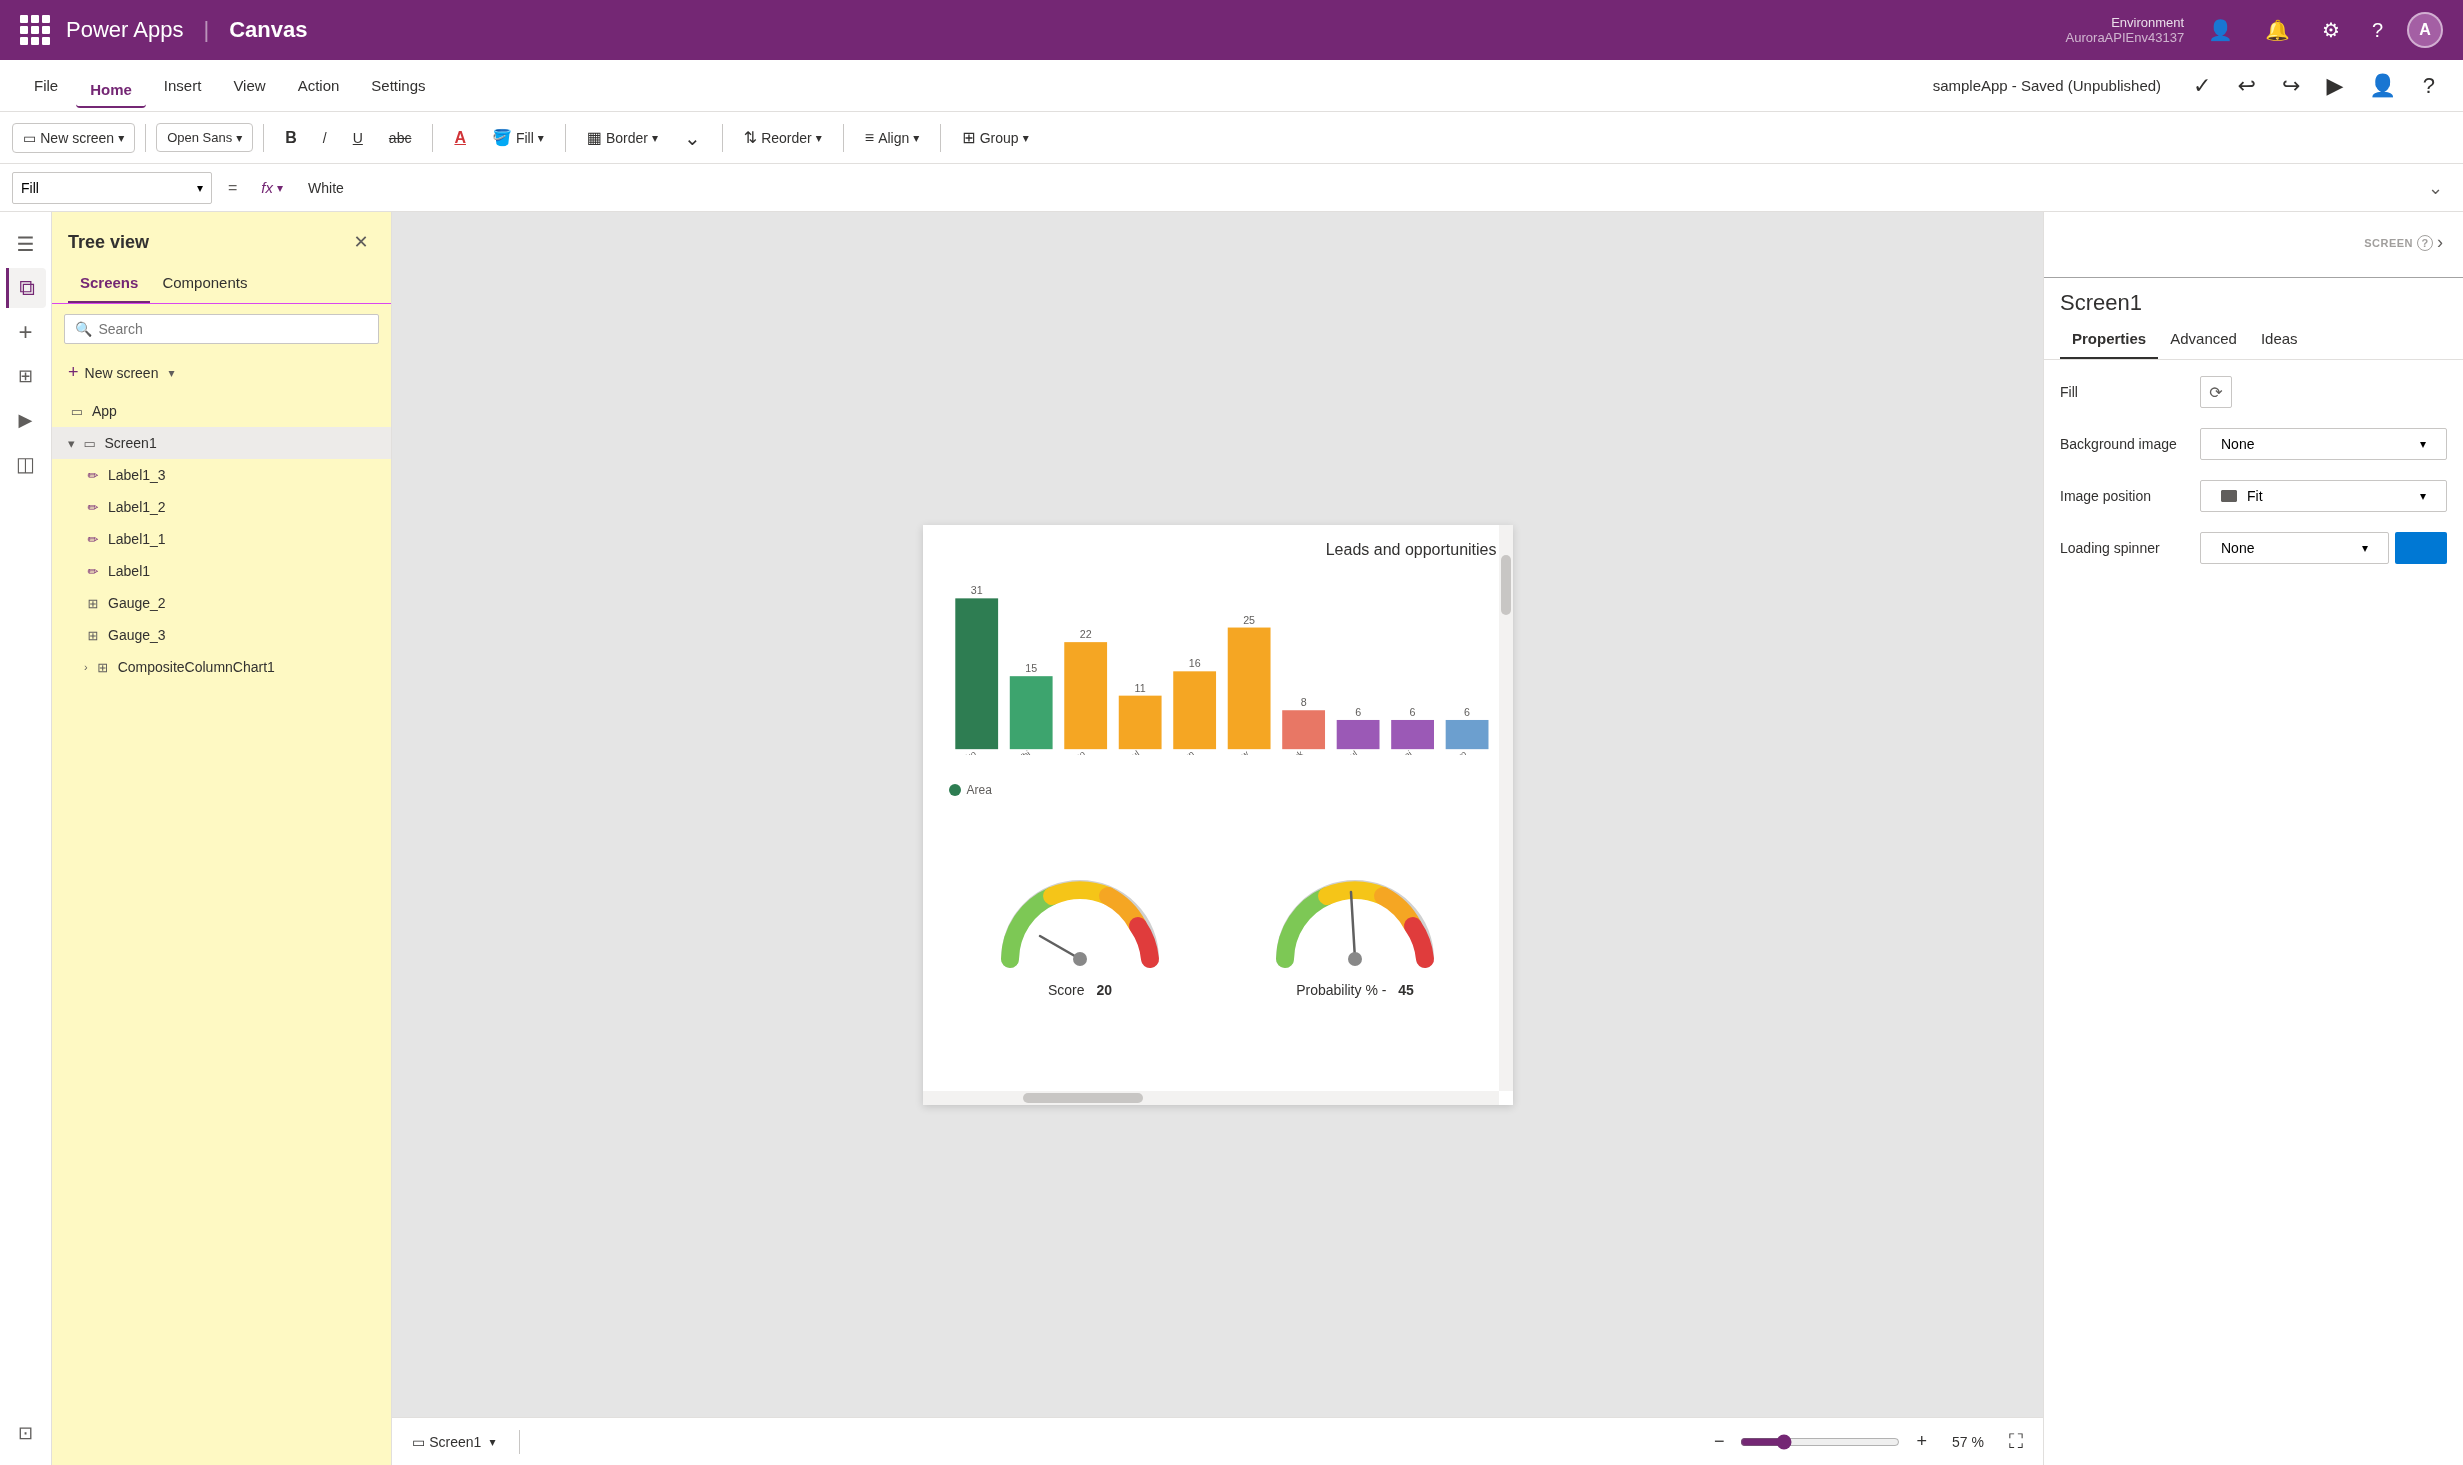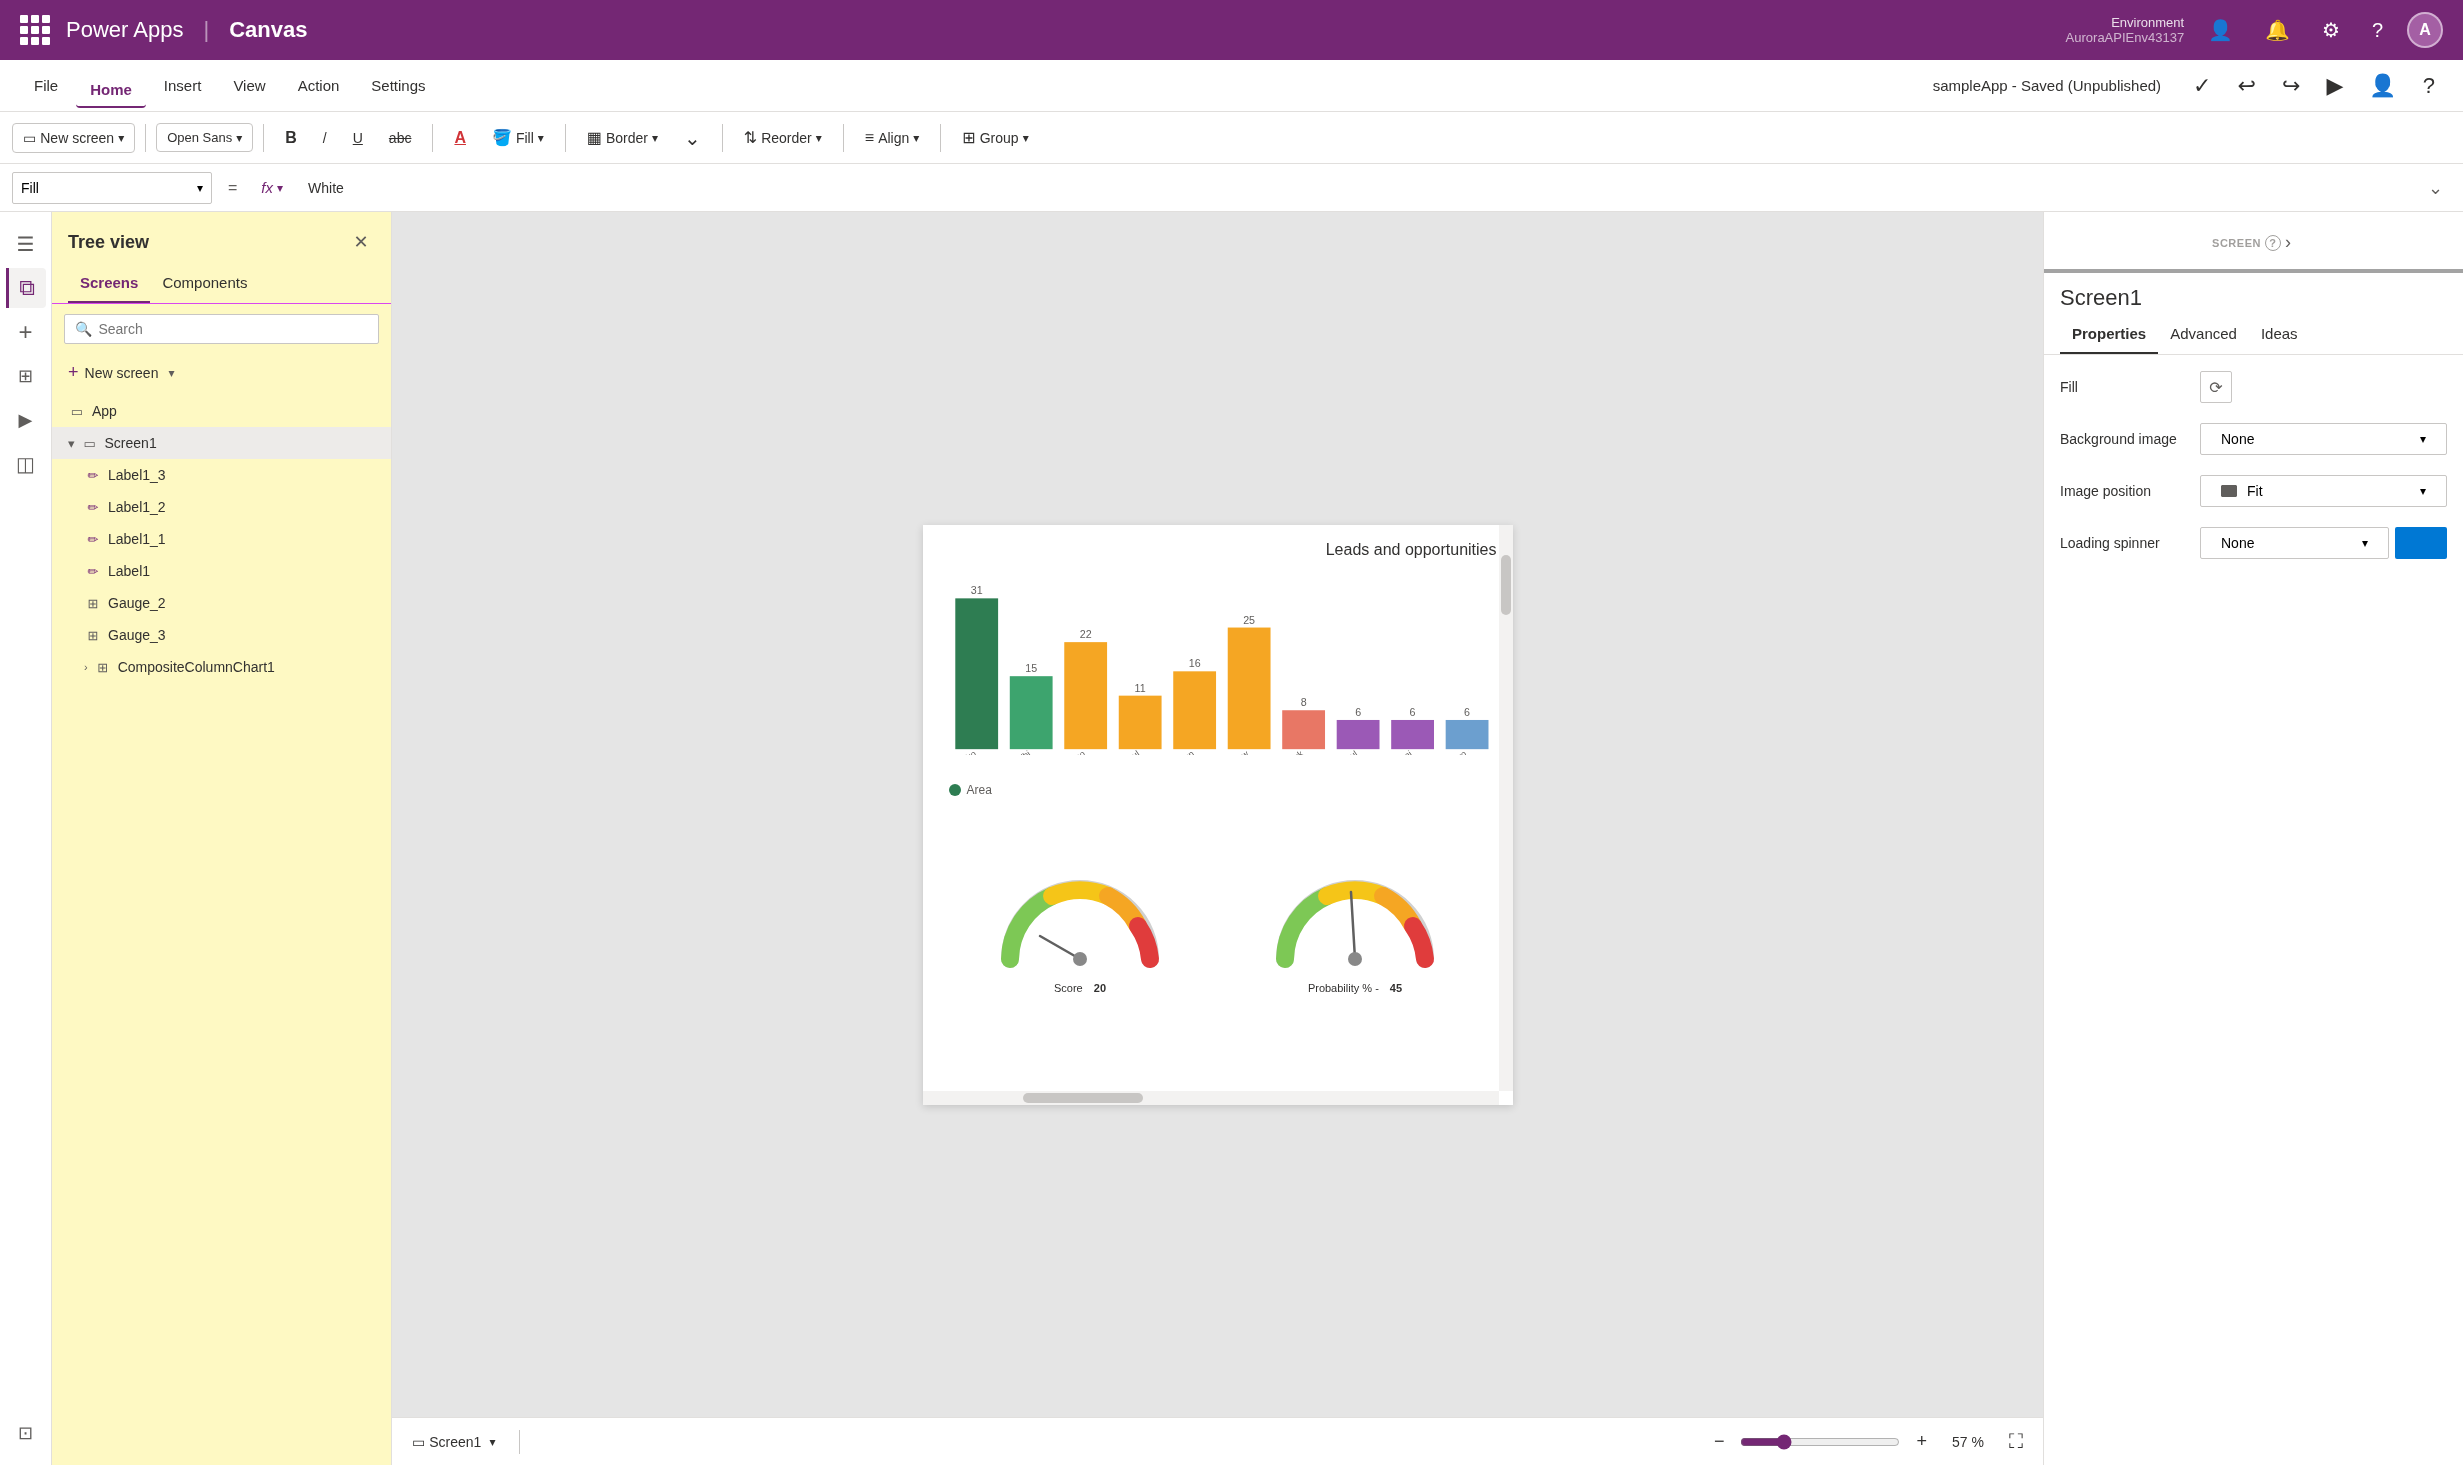--- a/index.html
+++ b/index.html
@@ -169,21 +169,21 @@
 
     
     #rightpanel {
       width: 420px;
       background: white;
       border-left: 1px solid #e1dfdd;
       display: flex;
       flex-direction: column;
       overflow: hidden;
     }
-    .rp-header { display: flex; align-items: center; justify-content: center; padding: 16px 16px 12px; border-bottom: 4px solid #a3a3a3; }
+    .rp-header { display: flex; align-items: center; justify-content: flex-end; padding: 16px 16px 20px; border-bottom: 1px solid #a3a3a3; }
     .rp-screen-label { font-size: 11px; font-weight: 700; color: #a19f9d; text-transform: uppercase; letter-spacing: 0.5px; display: flex; align-items: center; gap: 4px; }
     .rp-expand { background: none; border: none; cursor: pointer; color: #605e5c; font-size: 18px; padding: 4px; border-radius: 4px; }
     .rp-title { font-size: 22px; font-weight: 400; color: #323130; padding: 12px 16px 4px; }
     .rp-tabs { display: flex; border-bottom: 1px solid #e1dfdd; padding: 0 16px; }
     .rp-tab { padding: 10px 12px; font-size: 15px; cursor: pointer; color: #323130; border-bottom: 2px solid transparent; }
     .rp-tab.active { color: #323130; border-bottom-color: #323130; font-weight: 600; }
     .rp-content { flex: 1; overflow-y: auto; padding: 16px; }
     .rp-row { display: flex; align-items: center; margin-bottom: 20px; }
     .rp-label { font-size: 14px; color: #323130; width: 140px; flex-shrink: 0; }
     .rp-control { flex: 1; display: flex; align-items: center; gap: 6px; }
@@ -191,21 +191,21 @@
     .rp-color-box { width: 32px; height: 32px; border: 1px solid #c8c6c4; border-radius: 2px; background: white; cursor: pointer; display: flex; align-items: center; justify-content: center; }
     .rp-spinner-box { width: 52px; height: 32px; border-radius: 2px; cursor: pointer; display: flex; align-items: center; justify-content: center; color: white; font-size: 12px; font-weight: 600; }
     .chart-title { text-align: right; font-size: 16px; color: #323130; margin-bottom: 16px; font-weight: 400; }
     .chart-legend { display: flex; align-items: center; gap: 6px; margin-top: 28px; padding-left: 10px; }
     .legend-dot { width: 12px; height: 12px; border-radius: 50%; background: #2e7d52; }
     .legend-label { font-size: 12px; color: #605e5c; }
 
     
     .gauges-row { display: flex; justify-content: space-around; margin-top: 20px; padding: 0 20px; }
     .gauge-wrap { display: flex; flex-direction: column; align-items: center; }
-    .gauge-label { font-size: 11px; color: #323130; margin-top: 8px; }
+    .gauge-label { font-size: 14px; color: #323130; margin-top: 8px; }
 
     
     .gauge-svg { width: 180px; height: 110px; }
 
     
     .cv-scroll-v { position: absolute; right: 0; top: 0; bottom: 14px; width: 14px; background: #f3f2f1; }
     .cv-scroll-h { position: absolute; left: 0; right: 14px; bottom: 0; height: 14px; background: #f3f2f1; }
 
     
     .img-pos-icon { width: 16px; height: 12px; border: 1px solid #605e5c; display: flex; align-items: stretch; overflow: hidden; border-radius: 1px; margin-right: 4px; flex-shrink: 0; }

